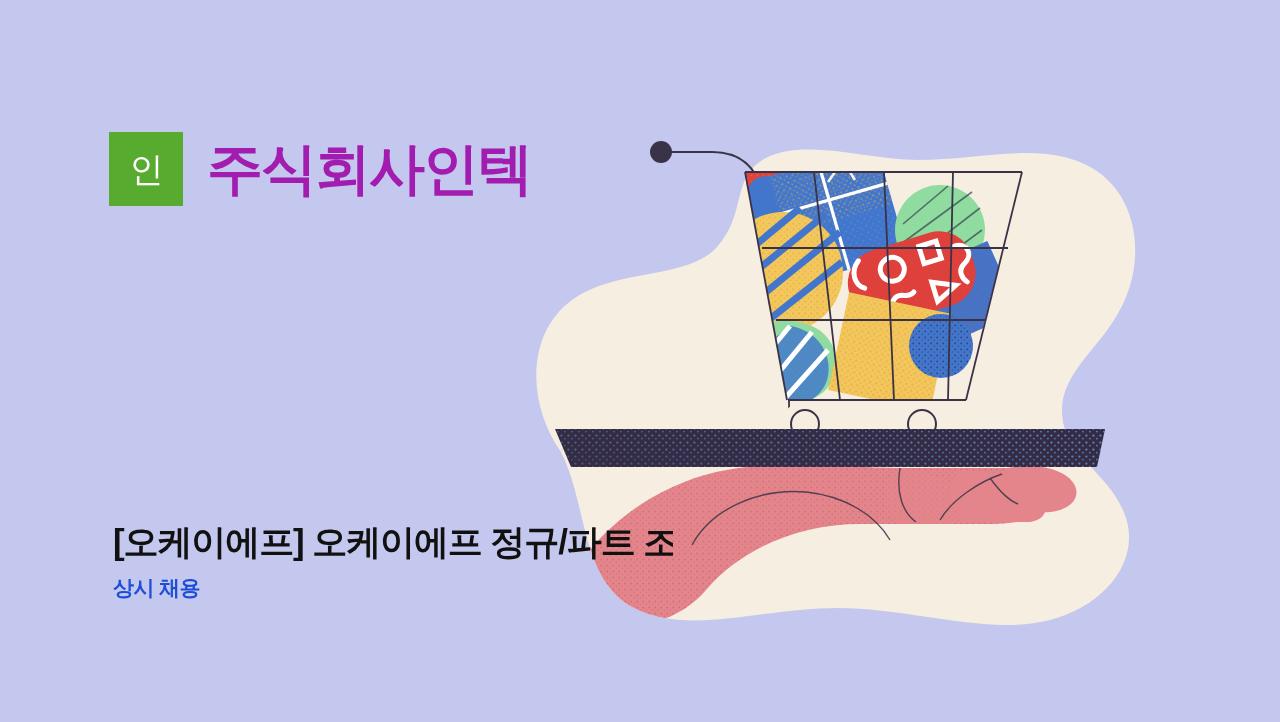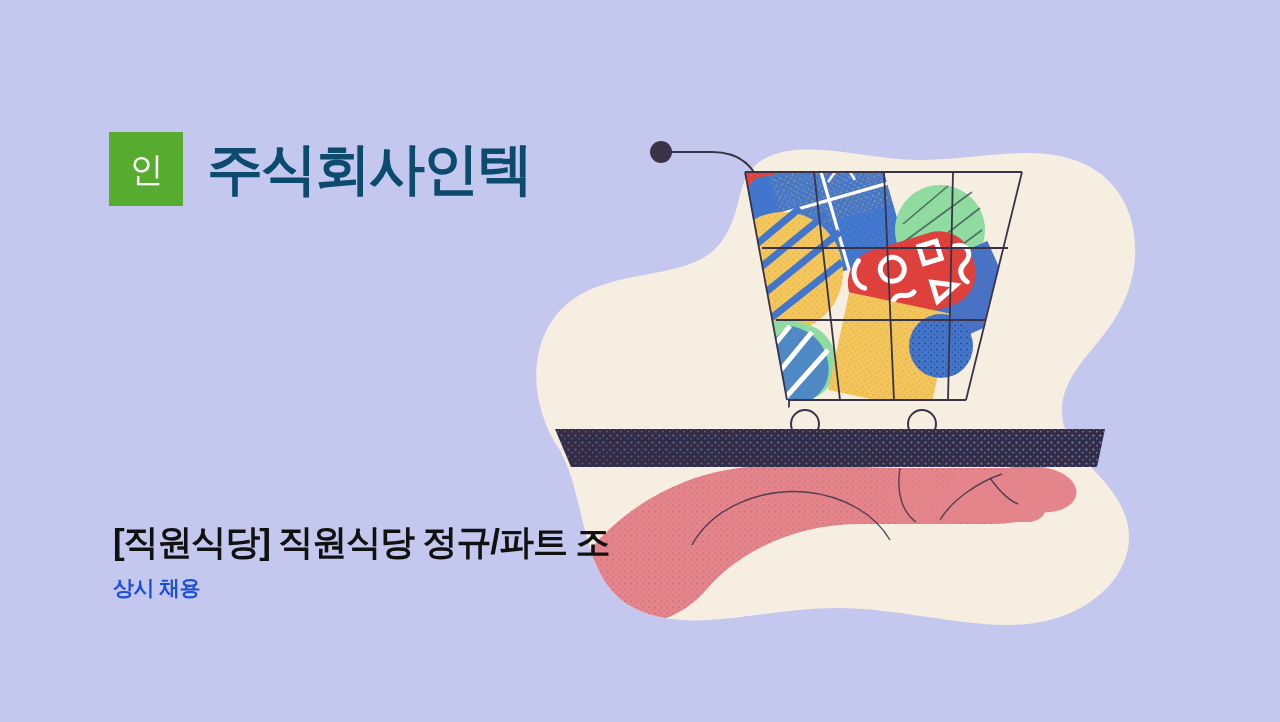--- a/index.html
+++ b/index.html
@@ -52,21 +52,21 @@
     color: #ffffff;
     font-size: 34px;
     font-weight: 400;
     line-height: 1;
     letter-spacing: -1px;
   }
   #company-name {
     margin-left: 24px;
     font-size: 56px;
     font-weight: 700;
-    color: #0c4a6e;
+    color: #a21caf;
     line-height: 1;
     letter-spacing: -2px;
     white-space: nowrap;
   }
 
   
   #job-block {
     position: absolute;
     left: 113px;
     top: 521px;
@@ -404,17 +404,17 @@
   </svg>
 
   <div id="company-header">
     <div id="company-badge">
       <span id="company-badge-label">인</span>
     </div>
     <div id="company-name">주식회사인텍</div>
   </div>
 
   <div id="job-block">
-    <div id="job-title">[직원식당] 직원식당 정규/파트 조</div>
+    <div id="job-title">[오케이에프] 오케이에프 정규/파트 조</div>
     <div id="job-status">상시 채용</div>
   </div>
 
 </div>
 
 </body></html>

